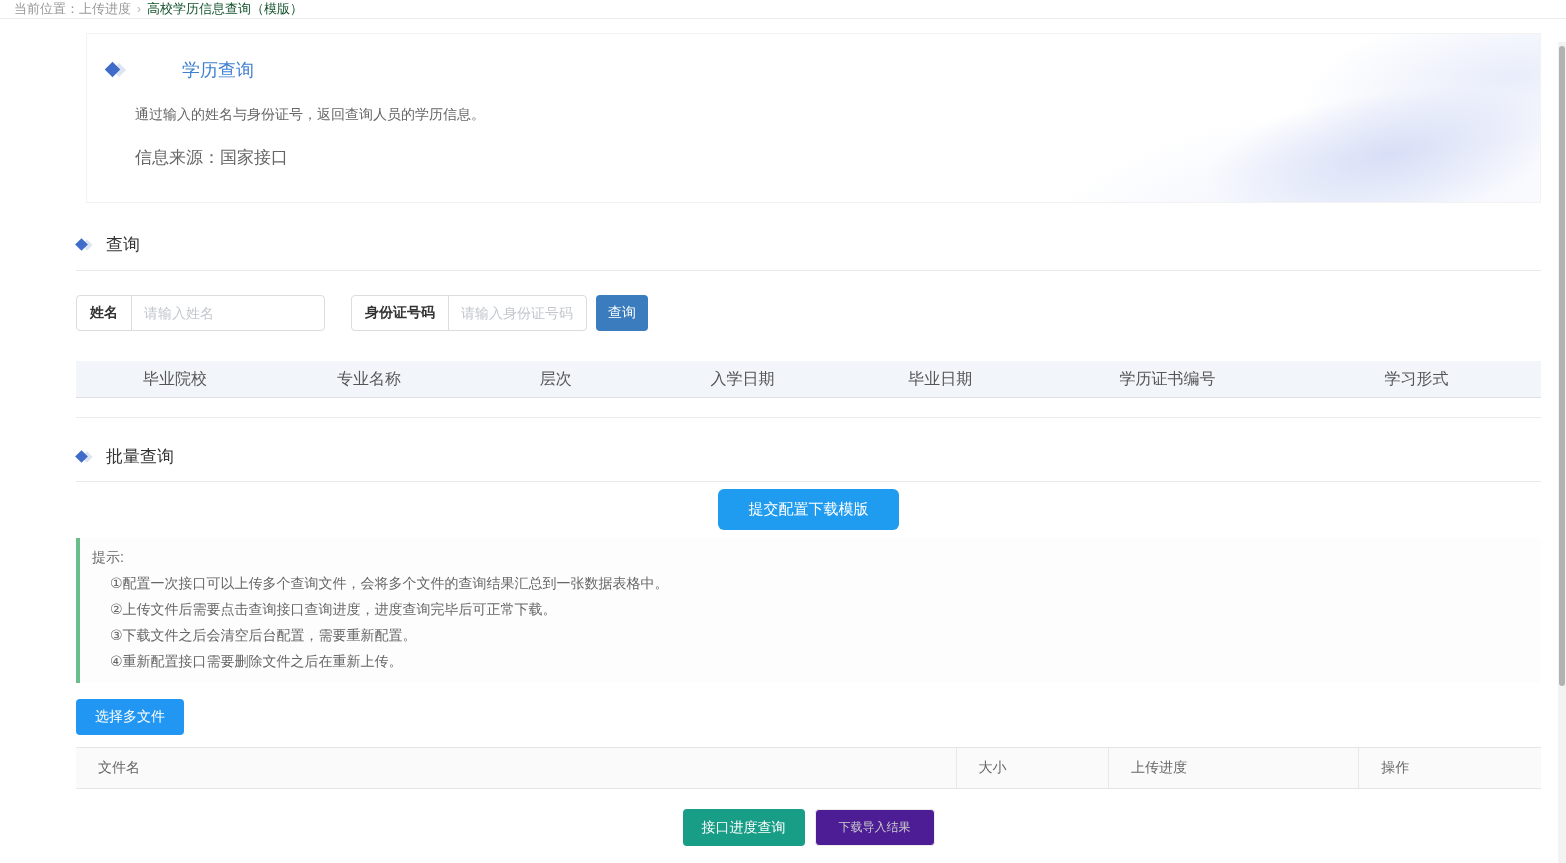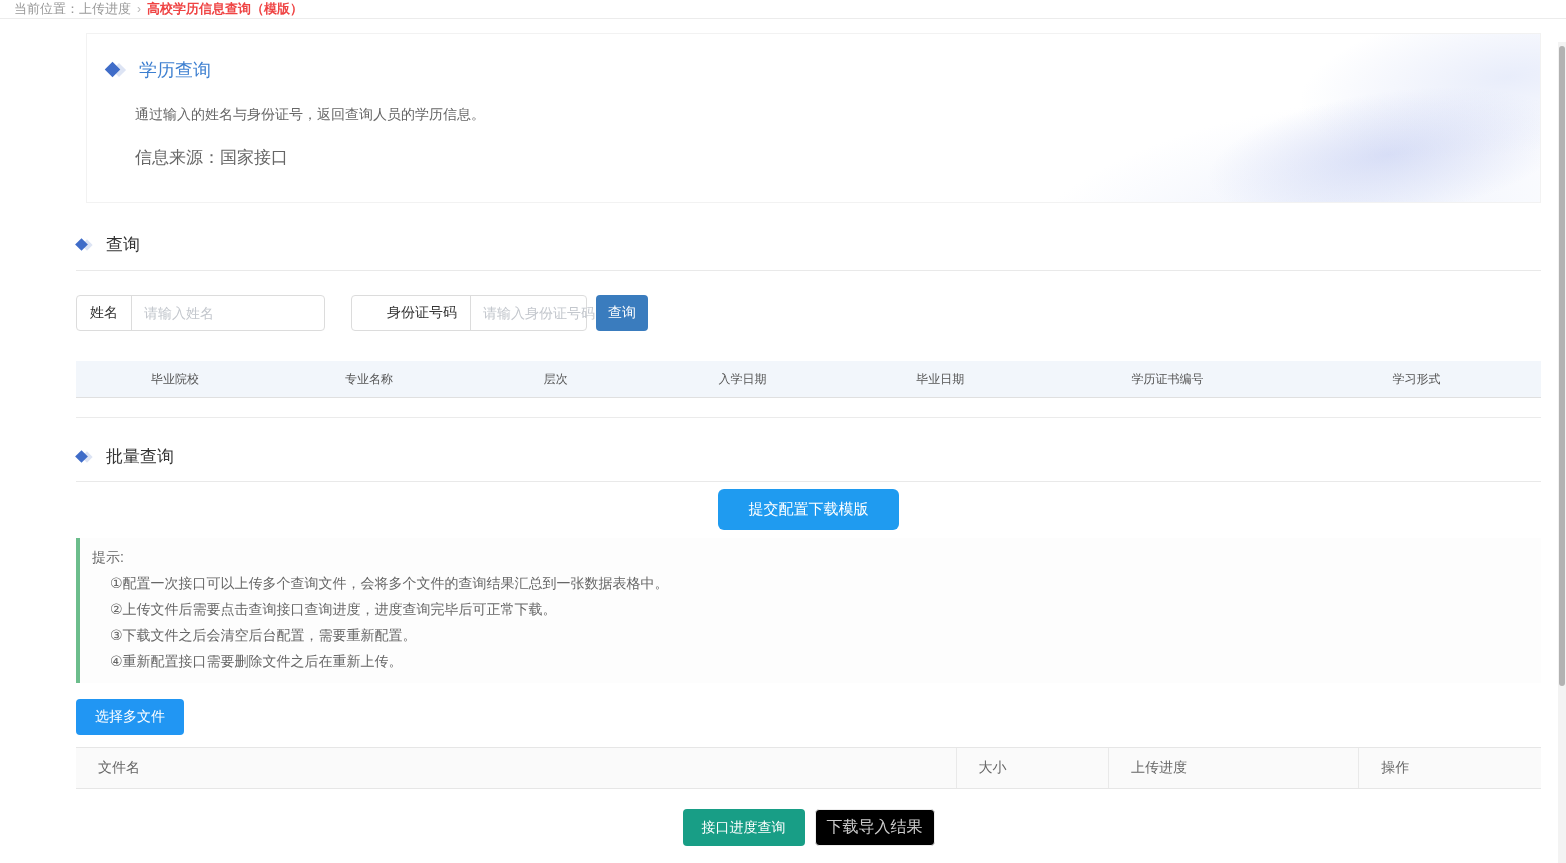--- a/index.html
+++ b/index.html
@@ -3,26 +3,26 @@
 <meta charset="utf-8">
 <style>
   * { margin:0; padding:0; box-sizing:border-box; }
   html,body { width:1566px; height:863px; overflow:hidden; background:#fff;
     font-family:"Liberation Sans","DejaVu Sans",sans-serif; }
 
   
   .crumbbar { height:19px; display:flex; align-items:center; padding-left:14px;
     border-bottom:1px solid #ececec; font-size:13px; color:#999; }
   .crumbbar .sep { margin:0 6px; color:#b8b8b8; font-size:12px; }
-  .crumb-current { color:#ef4444;font-weight:bold; }
+  .crumb-current { color:#14532d; }
 
   
   .intro { position:relative; margin:14px 25px 0 86px; height:170px;
     border:1px solid #f2f2f2; background:#fff; overflow:hidden; }
-  .intro-head { display:flex; align-items:center; margin:24px 0 0 18px; }
+  .intro-head { display:flex; align-items:center; margin:24px 0 0 18px;gap:43px; }
   .intro-title { color:#3d7fd0; font-size:18px; margin-left:12px; }
   .intro-desc { color:#666; font-size:14px; margin:24px 0 0 48px; }
   .intro-src { color:#666; font-size:17px; margin:22px 0 0 48px; }
   .wave { position:absolute; right:-60px; bottom:-70px; width:560px; height:240px;
     background:
       radial-gradient(ellipse 260px 90px at 62% 55%, rgba(190,200,240,.55), rgba(190,200,240,0) 70%),
       radial-gradient(ellipse 300px 110px at 85% 30%, rgba(205,215,245,.45), rgba(205,215,245,0) 70%),
       radial-gradient(ellipse 420px 160px at 50% 80%, rgba(225,232,250,.6), rgba(225,232,250,0) 75%);
     transform:rotate(-8deg); pointer-events:none; }
 
@@ -38,33 +38,33 @@
 
   .section-head { display:flex; align-items:center; margin-left:76px; }
   .section-title { font-size:17px; color:#333; font-weight:500; margin-left:12px; }
   .divider { height:1px; background:#e9e9e9; margin:0 25px 0 76px; }
 
   
   .form-row { display:flex; align-items:center; margin:24px 25px 0 76px; }
   .igroup { display:flex; align-items:center; height:36px; border:1px solid #dcdcdc;
     border-radius:4px; background:#fff; }
   .igroup .ilabel { font-size:14px; color:#333; padding:0 13px; white-space:nowrap;
-    border-right:1px solid #dcdcdc; height:100%; display:flex; align-items:center; }
+    border-right:1px solid #dcdcdc; height:100%; display:flex; align-items:center;font-weight:bold; }
   .igroup input { border:none; outline:none; height:32px; font-size:14px; color:#333;
     padding:0 12px; background:transparent; font-family:inherit; }
   .igroup input::placeholder { color:#c3c7cd; }
   .g-name { width:249px; }  .g-name input { width:160px; }
-  .g-id { width:236px; margin-left:26px;padding-left:22px; } .g-id input { width:186px; }
+  .g-id { width:236px; margin-left:26px; } .g-id input { width:186px; }
   .btn-query { margin-left:9px; width:52px; height:36px; background:#3a7cbe; color:#fff;
     font-size:14px; border:none; border-radius:4px; cursor:pointer; font-family:inherit; }
 
   
   .rtable { margin:30px 25px 0 76px; }
   .rhead { display:flex; align-items:center; height:37px; background:#f2f6fb;
-    border-bottom:1px solid #e0e0e0; font-size:12px; color:#555; }
+    border-bottom:1px solid #e0e0e0; font-size:16px; color:#555; }
   .rhead span { text-align:center; }
   .rc0{width:13.5%} .rc1{width:13%} .rc2{width:12.5%} .rc3{width:13%}
   .rc4{width:14%} .rc5{width:17%} .rc6{width:17%}
   .rbody-empty { height:20px; border-bottom:1px solid #ebebeb; }
 
   
   .batch-head { margin-top:27px; }
   .batch-divider { margin-top:13px; }
   .submit-row { margin:7px 25px 0 76px; display:flex; justify-content:center; }
   .btn-submit { width:181px; height:41px; background:#1f9bf0; color:#fff; font-size:15px;
@@ -86,21 +86,21 @@
     font-size:14px; color:#666; }
   .fhead .fcell { padding-left:22px; height:100%; display:flex; align-items:center;text-align:right; }
   .fc0 { width:59.3%; } .fc1 { width:10.6%; border-left:1px solid #e9e9e9;margin-left:28px; }
   .fc2 { width:17.4%; border-left:1px solid #e9e9e9; }
   .fc3 { width:12.7%; border-left:1px solid #e9e9e9; }
 
   
   .actions { margin:20px 25px 0 76px; display:flex; justify-content:center; gap:10px;align-items:center; }
   .btn-progress { width:122px; height:37px; background:#189e86; color:#fff; font-size:14px;
     border:none; border-radius:4px; cursor:pointer; font-family:inherit; }
-  .btn-download { width:120px; height:37px; background:#000000; color:#ccc; font-size:16px;
+  .btn-download { width:120px; height:37px; background:#4c1d95; color:#ccc; font-size:12px;
     border:1px solid #ededed; border-radius:4px; cursor:not-allowed; font-family:inherit; }
 
   
   .scrollbar { position:fixed; top:42px; right:0; width:8px; height:821px;
     background:#f3f3f3; }
   .scrollbar .thumb { position:absolute; top:4px; left:1px; width:6px; height:640px;
     background:#b2b2b2; border-radius:3px; }
 </style>
 </head>
 <body>

